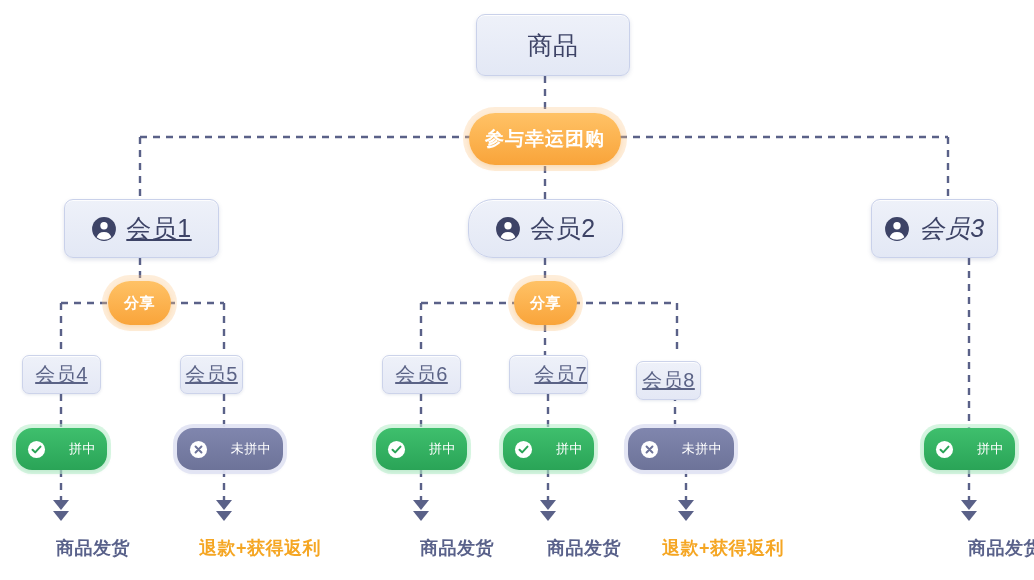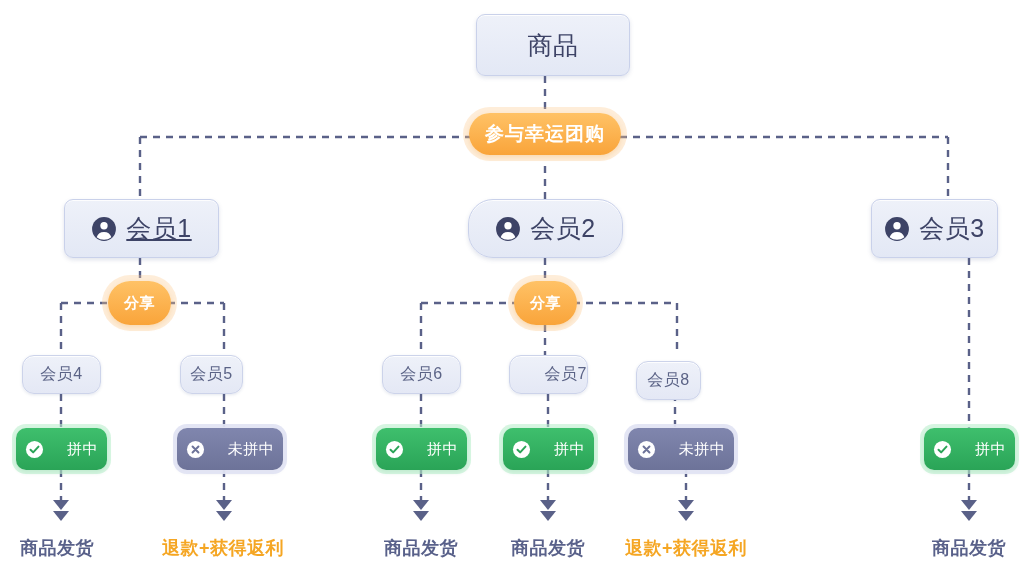--- a/index.html
+++ b/index.html
@@ -31,44 +31,45 @@
   }
   .box-lg .lbl{line-height:1;}
 
   
   .person{display:block;width:26px;height:26px;flex:0 0 auto;}
 
   
   .box-sm{
     background:linear-gradient(180deg,#eef1f9 0%,#e4e8f5 100%);
     border:1px solid #ccd3ea;
-    border-radius:12px;
+    border-radius:7px;
     box-shadow:0 1px 3px rgba(90,104,150,.16), inset 0 1px 0 rgba(255,255,255,.85);
     color:#5b6386;
-    font-size:16px;
-    letter-spacing:.5px;
+    font-size:20px;
+    letter-spacing:.5px;
+    text-decoration:underline;
   }
 
   
   .pill{
     background:linear-gradient(180deg,#ffc266 0%,#f9a43a 100%);
     border-radius:999px;
     color:#ffffff;
     box-shadow:0 0 0 6px rgba(253,200,140,.33), 0 2px 5px rgba(231,152,46,.30);
     font-size:19px;
     letter-spacing:1px;
     font-weight:bold;
   }
   .pill.small{font-size:15px;letter-spacing:.5px;}
 
   
   .badge{
-    border-radius:10px;
+    border-radius:16px;
     color:#ffffff;
-    font-size:15px;
+    font-size:13px;
     letter-spacing:.5px;
     gap:23px;
   }
   .badge.win{
     background:linear-gradient(180deg,#3fbf6d 0%,#2aa457 100%);
     box-shadow:0 0 0 4px rgba(186,238,205,.60), 0 2px 4px rgba(36,143,78,.28);
   }
   .badge.lose{
     background:linear-gradient(180deg,#8086ae 0%,#6d7399 100%);
     box-shadow:0 0 0 4px rgba(225,228,243,.95), 0 2px 4px rgba(90,96,135,.28);
@@ -77,22 +78,22 @@
   .badge .bi{display:block;width:19px;height:19px;flex:0 0 auto;}
 
   
   .outcome{
     position:absolute;
     transform:translateX(-50%);
     white-space:nowrap;
     font-size:18px;
     letter-spacing:.5px;
   }
-  .outcome.ship{color:#59618a;font-weight:bold;}
-  .outcome.refund{color:#f5a623;font-weight:bold;}
+  .outcome.ship{color:#59618a;font-weight:bold;margin-left:36px;}
+  .outcome.refund{color:#f5a623;font-weight:bold;margin-left:37px;}
 </style>
 </head>
 <body>
 
 <div id="stage">
 
   <svg id="wires" viewBox="0 0 1034 580" xmlns="http://www.w3.org/2000/svg">
     <g stroke="#5a6188" stroke-width="2.4" fill="none" stroke-dasharray="7 6" stroke-linecap="butt">
 
       <path d="M545,76 L545,113"></path>
@@ -159,21 +160,21 @@
           <path d="M961,500 L977,500 L969,510 Z"></path>
           <path d="M961,511 L977,511 L969,521 Z"></path>
         </g>
     </g>
   </svg>
 
   <div class="node box-lg" style="left:468px;top:14px;width:154px;height:62px;margin-left:8px;">
     <span class="lbl">商品</span>
   </div>
 
-  <div class="node pill" style="left:469px;top:113px;width:152px;height:42px;">
+  <div class="node pill" style="left:469px;top:113px;width:152px;height:52px;">
     <span>参与幸运团购</span>
   </div>
 
   <div class="node box-lg" style="left:64px;top:199px;width:155px;height:59px;text-decoration:underline;">
     <svg class="person" viewBox="0 0 24 24">
       <circle cx="12" cy="12" r="11" fill="#3d4366"></circle>
       <circle cx="12" cy="9" r="3.4" fill="#ffffff"></circle>
       <path d="M5.2 19.6a7.2 7.2 0 0 1 13.6 0 11 11 0 0 1-13.6 0z" fill="#ffffff"></path>
     </svg>
     <span class="lbl">会员1</span>
@@ -181,21 +182,21 @@
 
   <div class="node box-lg" style="left:468px;top:199px;width:155px;height:59px;border-radius:25px;">
     <svg class="person" viewBox="0 0 24 24">
       <circle cx="12" cy="12" r="11" fill="#3d4366"></circle>
       <circle cx="12" cy="9" r="3.4" fill="#ffffff"></circle>
       <path d="M5.2 19.6a7.2 7.2 0 0 1 13.6 0 11 11 0 0 1-13.6 0z" fill="#ffffff"></path>
     </svg>
     <span class="lbl">会员2</span>
   </div>
 
-  <div class="node box-lg" style="left:871px;top:199px;width:127px;height:59px;">
+  <div class="node box-lg" style="left:871px;top:199px;width:127px;height:59px;font-style:italic;">
     <svg class="person" viewBox="0 0 24 24">
       <circle cx="12" cy="12" r="11" fill="#3d4366"></circle>
       <circle cx="12" cy="9" r="3.4" fill="#ffffff"></circle>
       <path d="M5.2 19.6a7.2 7.2 0 0 1 13.6 0 11 11 0 0 1-13.6 0z" fill="#ffffff"></path>
     </svg>
     <span class="lbl">会员3</span>
   </div>
 
   <div class="node pill small" style="left:108px;top:281px;width:63px;height:44px;">
     <span>分享</span>

